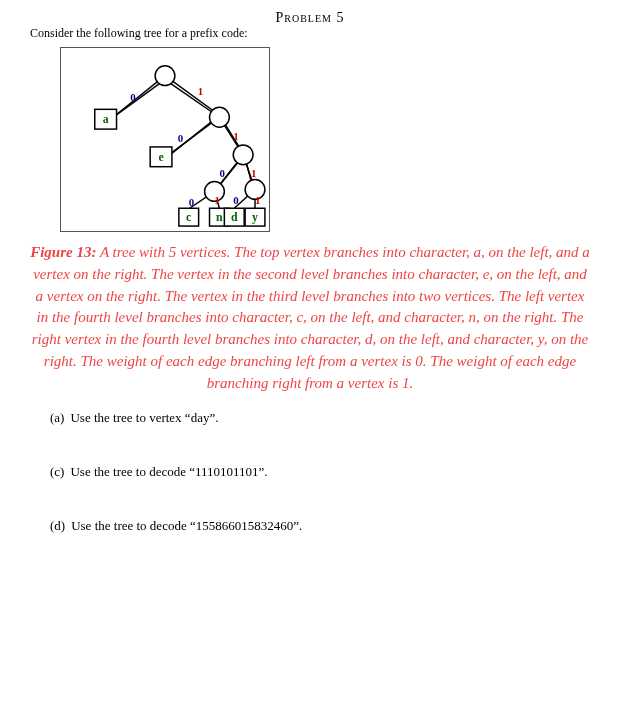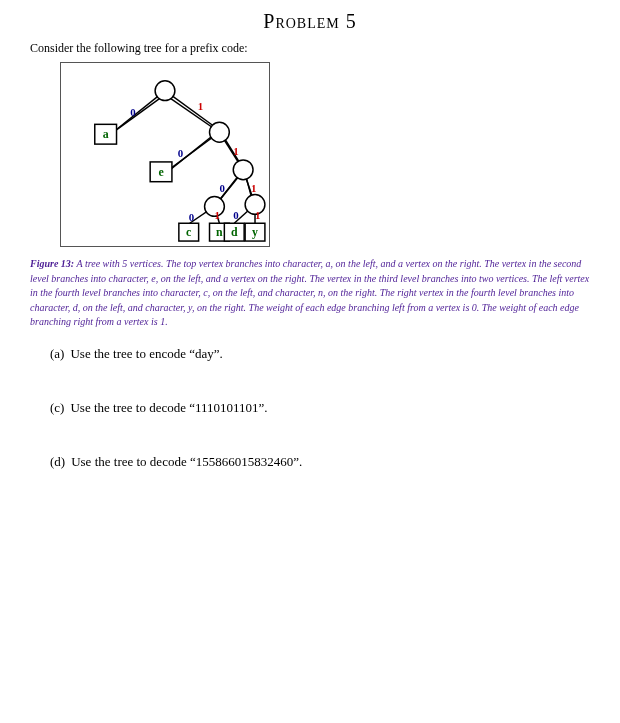--- a/index.html
+++ b/index.html
@@ -7,47 +7,48 @@
       background: #fff;
       font-family: "Times New Roman", Times, serif;
       width: 620px;
       min-height: 723px;
       padding: 10px 30px 20px 30px;
       color: #000;
     }
     .problem-title {
       text-align: center;
       font-variant: small-caps;
-      font-size: 20px;
-      margin-bottom: 8px;
+      font-size: 14px;
+      margin-bottom: 0;
       letter-spacing: 1px;
     }
     .consider-text {
       font-size: 12px;
       margin-bottom: 6px;
     }
     .tree-box {
       border: 1px solid #555;
       width: 210px;
       height: 185px;
       margin-left: 30px;
       position: relative;
       margin-bottom: 10px;
     }
     svg.tree-svg {
       position: absolute;
       top: 0; left: 0;
       width: 100%; height: 100%;
     }
     .figure-caption {
-      font-size: 10px;
+      font-size: 15px;
       font-style: italic;
-      color: #4c1d95;
+      color: #ef4444;
       line-height: 1.45;
       margin-bottom: 16px;
+      text-align: center;
     }
     .figure-caption .fig-label {
       font-weight: bold;
       font-style: italic;
     }
     .question-item {
       font-size: 13px;
       margin-bottom: 38px;
       margin-left: 20px;
     }
@@ -139,21 +140,21 @@
     <text x="196" y="175" font-size="12" fill="#006400" font-weight="bold" text-anchor="middle">y</text>
   </svg>
 </div>
 
 <div class="figure-caption">
   <span class="fig-label">Figure 13:</span><span> A tree with 5 vertices.  The top vertex branches into character, a, on the left, and a vertex on the right.  The vertex in the second level branches into character, e, on the left, and a vertex on the right.  The vertex in the third level branches into two vertices.  The left vertex in the fourth level branches into character, c, on the left, and character, n, on the right.  The right vertex in the fourth level branches into character, d, on the left, and character, y, on the right.  The weight of each edge branching left from a vertex is 0.  The weight of each edge branching right from a vertex is 1.</span>
 </div>
 
 <div>
   <div class="question-item">
-    <span class="q-label">(a)</span><span>Use the tree to encode “day”.</span>
+    <span class="q-label">(a)</span><span>Use the tree to vertex “day”.</span>
   </div>
   <div class="question-item">
     <span class="q-label">(c)</span><span>Use the tree to decode “1110101101”.</span>
   </div>
   <div class="question-item">
     <span class="q-label">(d)</span><span>Use the tree to decode “155866015832460”.</span>
   </div>
 </div>
 
 </body></html>

